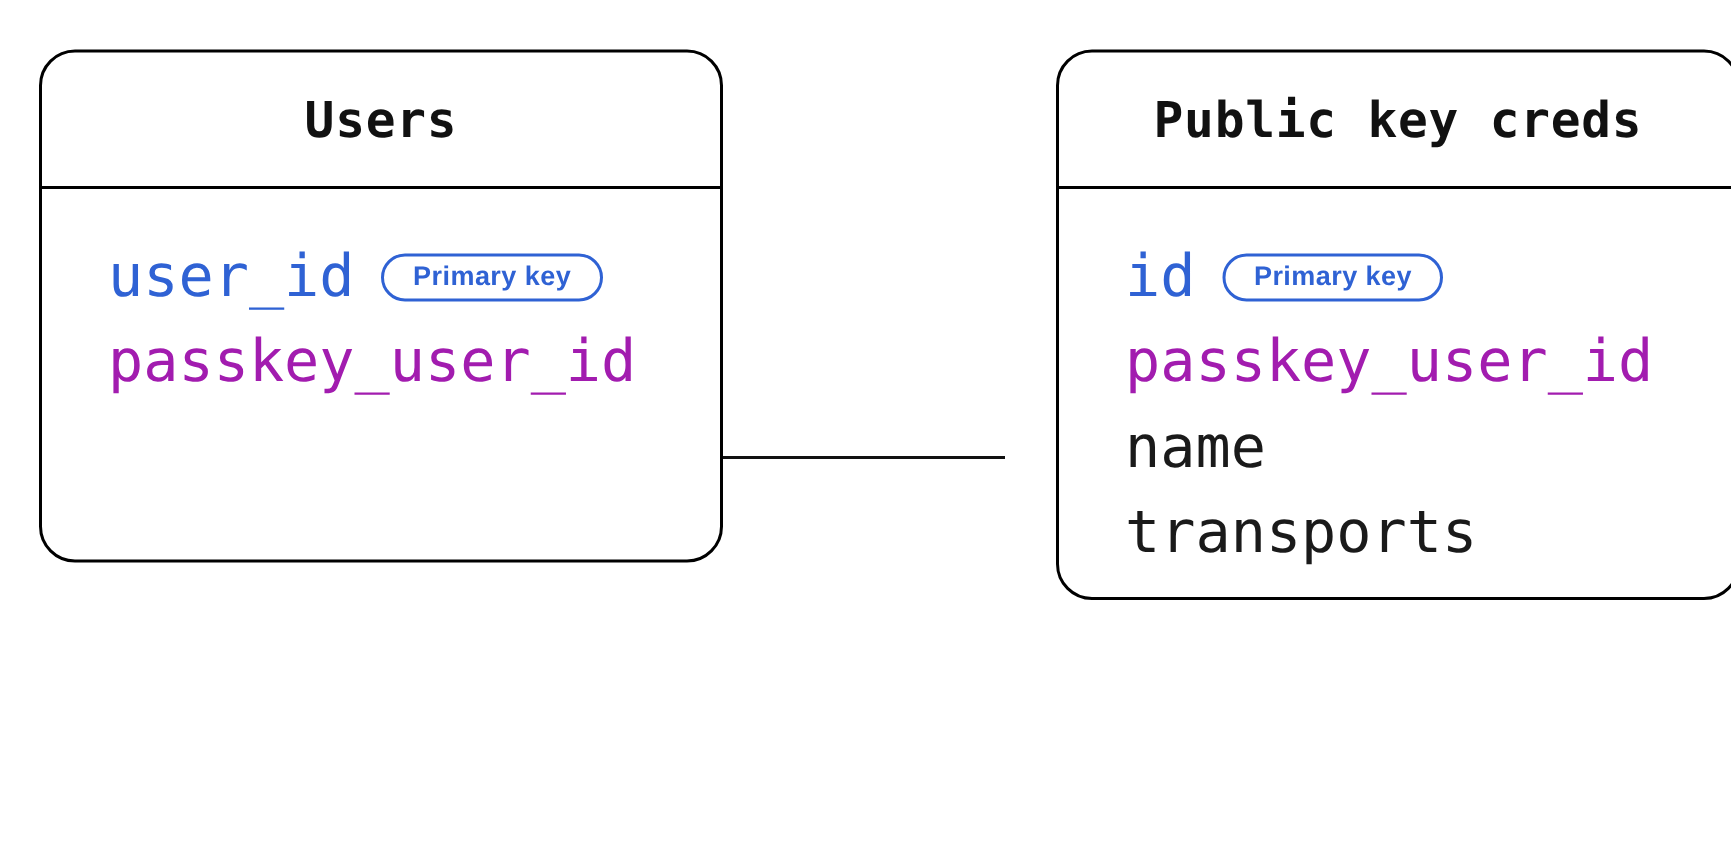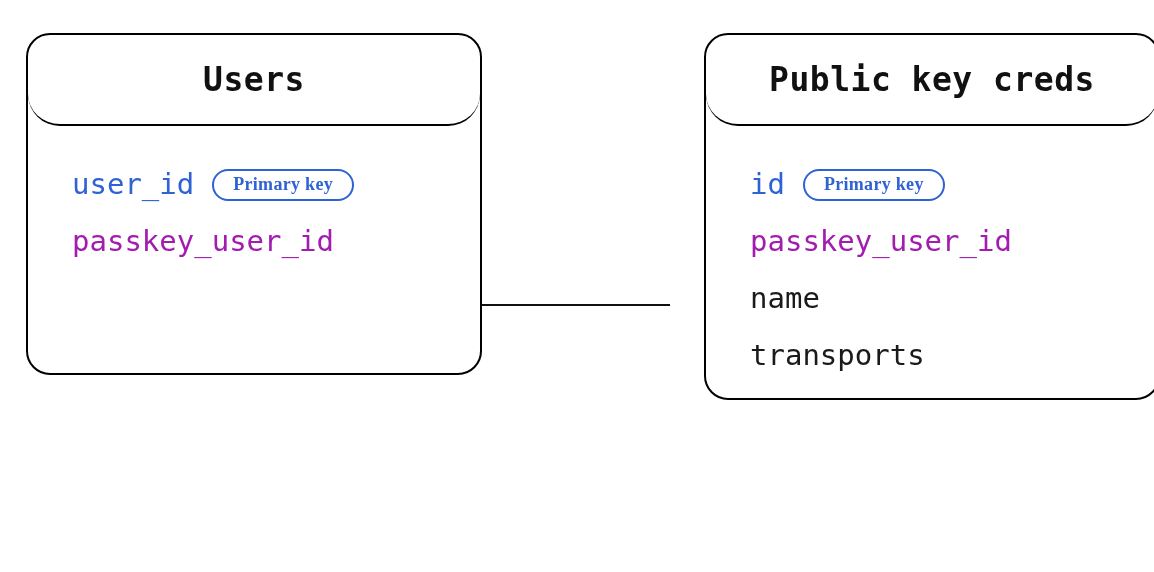--- a/index.html
+++ b/index.html
@@ -27,21 +27,20 @@
     border: 2px solid #000000;
     border-radius: 24px;
   }
   .entity-header {
     box-sizing: border-box;
     height: 91px;
     display: flex;
     align-items: center;
     justify-content: center;
     border-bottom: 2px solid #000000;
-    border-radius: 32px;
   }
   .entity-title {
     font-family: "DejaVu Sans Mono", monospace;
     font-weight: bold;
     font-size: 33px;
     letter-spacing: 0.5px;
     color: #111111;
     white-space: nowrap;
   }
   .entity-body {
@@ -51,39 +50,39 @@
   
   .attr-row {
     height: 57px;
     display: flex;
     align-items: center;
     padding-left: 44px;
     white-space: nowrap;
   }
   .attr-name {
     font-family: "DejaVu Sans Mono", monospace;
-    font-size: 29px;
+    font-size: 39px;
     line-height: 29px;
     color: #1a1a1a;
   }
   .attr-name.is-key   { color: #2f62d4; }
   .attr-name.is-fk    { color: #a21caf; }
 
   
   .pk-badge {
     margin-left: 18px;
     box-sizing: border-box;
     display: inline-flex;
     align-items: center;
     justify-content: center;
     height: 32px;
     padding: 0 19px;
     border: 2px solid #2f62d4;
     border-radius: 999px;
-    font-family: Liberation Serif, serif;
+    font-family: Liberation Sans, sans-serif;
     font-weight: bold;
     font-size: 18px;
     letter-spacing: 0.3px;
     color: #2f62d4;
     background: #ffffff;
     white-space: nowrap;
   }
 
   
   .connector {

